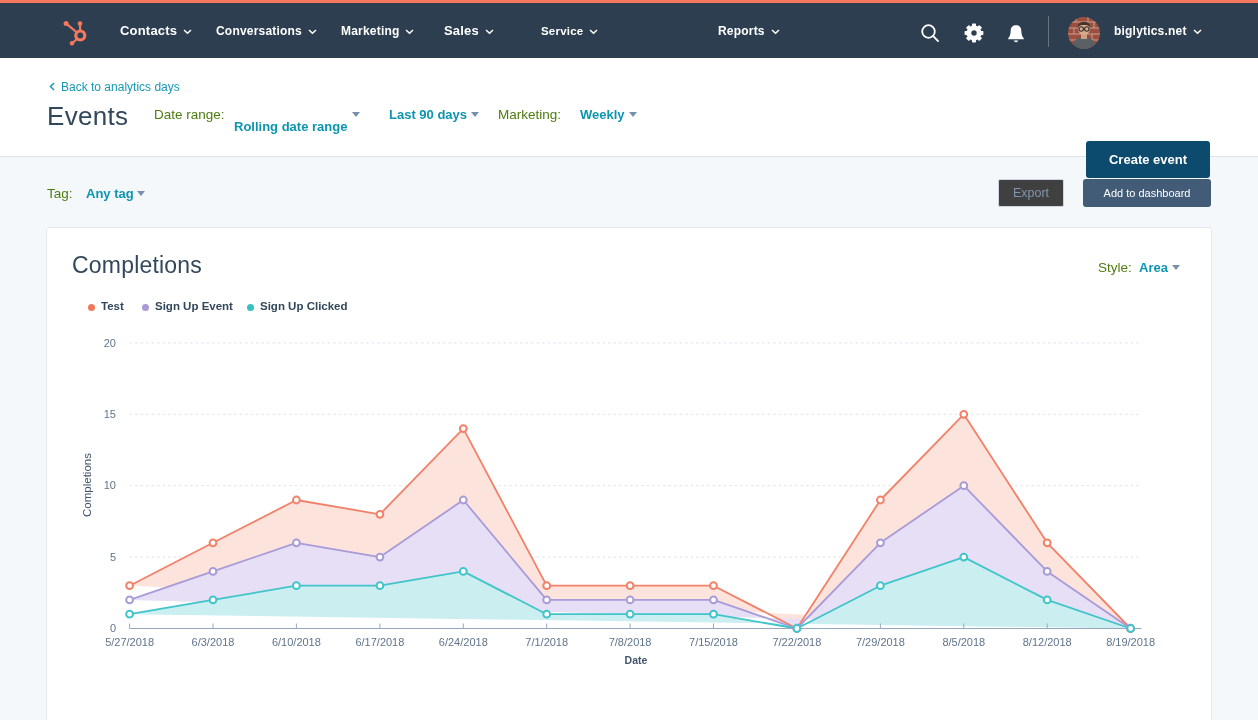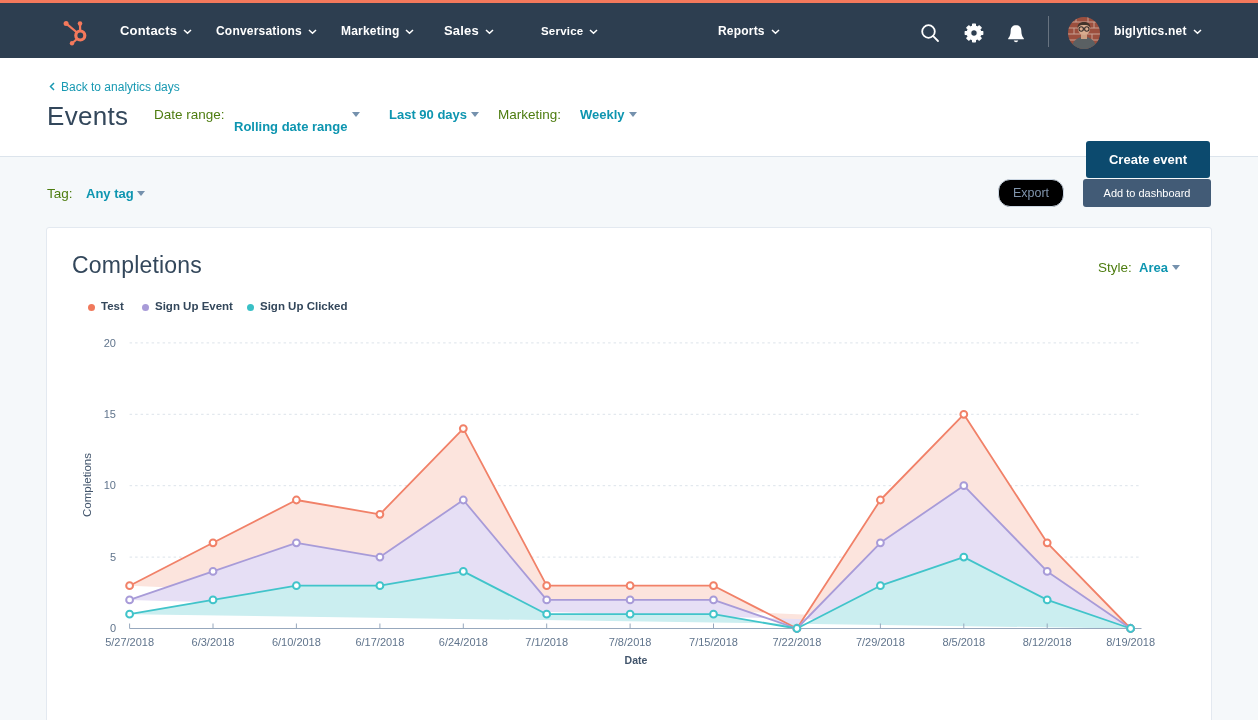--- a/index.html
+++ b/index.html
@@ -10,21 +10,21 @@
 .nav { left:0; top:3px; width:1258px; height:55px; background:#2d3e50; }
 .navitem { top:0; height:55px; display:flex; align-items:center; color:#fff; font-size:13px; font-weight:bold; letter-spacing:.2px; }
 .navitem svg { margin-left:6px; margin-top:2px; }
 .caret { width:0; height:0; border-left:4.5px solid transparent; border-right:4.5px solid transparent; border-top:5px solid #7591ad; display:inline-block; }
 .header { left:0; top:58px; width:1258px; height:99px; background:#fff; border-bottom:1px solid #dce4ec; }
 .back { left:61px; top:80px; color:#1899b2; font-size:12px; }
 .h1 { left:47px; top:101px; font-size:26px; font-weight:300; color:#33475b; letter-spacing:.3px; }
 .lbl { color:#4d7c0f; font-size:13.5px; }
 .teal { color:#0d95b0; font-size:13px; font-weight:bold; }
 .btn-orange { left:1086px; top:97px; width:124px; height:37px; background:#0c4a6e; border-radius:3px; color:#fff; font-size:13px; font-weight:bold; display:flex; align-items:center; justify-content:center;margin-top:44px; }
-.btn-export { left:998px; top:179px; width:66px; height:28px; background:#000000; border:1px solid #cbd6e2; border-radius:12px; color:#8095ad; font-size:12.5px; display:flex; align-items:center; justify-content:center; }
+.btn-export { left:998px; top:179px; width:66px; height:28px; background:#404040; border:1px solid #cbd6e2; border-radius:2px; color:#8095ad; font-size:12.5px; display:flex; align-items:center; justify-content:center; }
 .btn-dash { left:1083px; top:179px; width:128px; height:28px; background:#425b76; border-radius:3px; color:#fff; font-size:11px; display:flex; align-items:center; justify-content:center; }
 .card { left:46px; top:227px; width:1166px; height:550px; background:#fff; border:1px solid #e3e9f0; border-radius:3px; }
 .ctitle { left:25px; top:24px; font-size:23px; color:#33475b; letter-spacing:.2px; }
 .legend { font-size:11.5px; font-weight:bold; color:#33475b; }
 .dot { width:7px; height:7px; border-radius:50%; }
 </style>
 </head>
 <body>
 <div class="abs strip"></div>
 <div class="abs nav">

